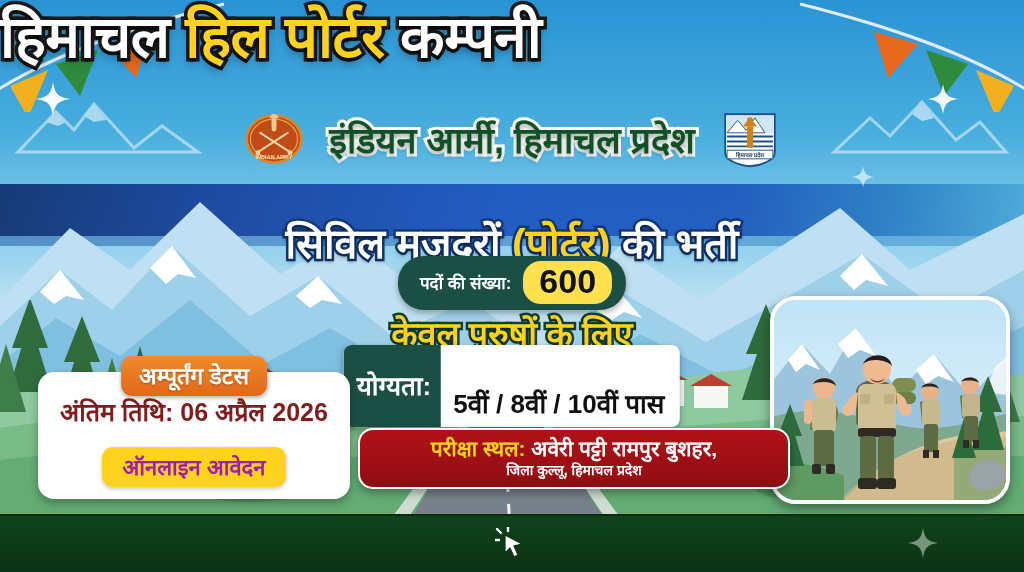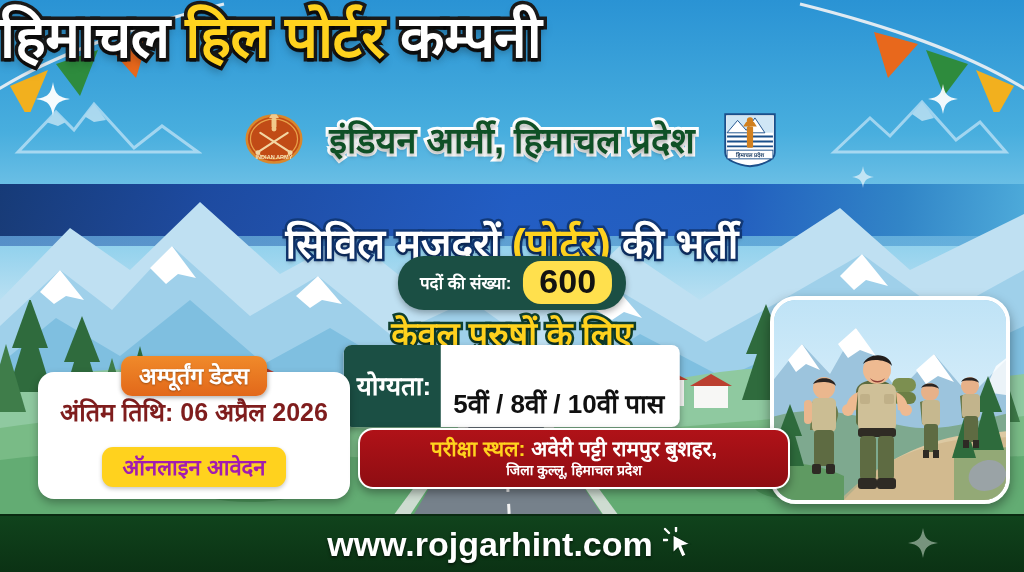--- a/index.html
+++ b/index.html
@@ -494,21 +494,20 @@
 
         <rect x="86" y="136" width="16" height="44" rx="4" fill="#5e6b42"></rect>
         <rect x="104" y="136" width="16" height="44" rx="4" fill="#5e6b42"></rect>
         <rect x="84" y="178" width="19" height="11" rx="3" fill="#2e2a24"></rect>
         <rect x="103" y="178" width="19" height="11" rx="3" fill="#2e2a24"></rect>
       </g>
     </svg>
   </div>
 
   <div class="bottom">
-    <span class="txt">www.rojgarhint.com</span>
     <svg class="cursor-icon" viewBox="0 0 34 34">
       <g stroke="#ffffff" stroke-width="2.4" stroke-linecap="round">
         <line x1="6" y1="6" x2="2" y2="2"></line>
         <line x1="13" y1="4" x2="13" y2="-1"></line>
         <line x1="4" y1="13" x2="-1" y2="13"></line>
       </g>
       <path d="M10 8 L27 17 L19 19 L23 28 L19 30 L15 21 L10 26 Z" fill="#ffffff" stroke="#0b3214" stroke-width="1.2"></path>
     </svg>
     <svg class="bottom-sparkle" width="30" height="30" viewBox="0 0 34 34">
       <path d="M17 0 C19 12 22 15 34 17 C22 19 19 22 17 34 C15 22 12 19 0 17 C12 15 15 12 17 0 Z" fill="#9bb39f" opacity=".75"></path>

